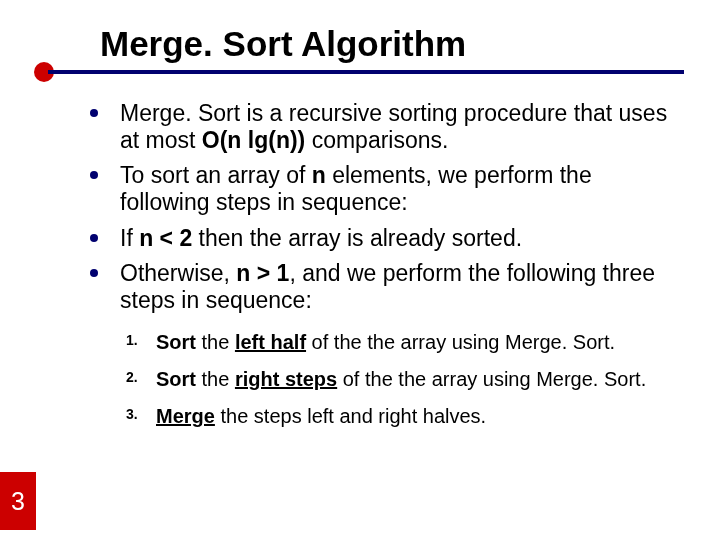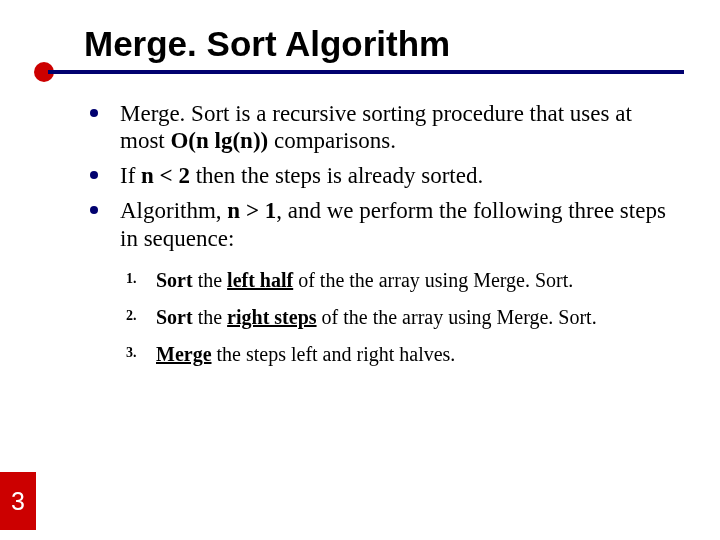--- a/index.html
+++ b/index.html
@@ -19,21 +19,21 @@
     box-sizing: border-box;
   }
   .title-wrap {
     position: relative;
     padding: 24px 0 0 84px;
   }
   .title {
     font-size: 35px;
     font-weight: bold;
     color: #000;
-    margin: 0 0 6px 0;
+    margin: 0 0 6px 16px;
   }
   .rule-line {
     position: relative;
     height: 4px;
     margin-left: -44px;
     margin-right: 36px;
   }
   .rule-dot {
     position: absolute;
     left: -6px;
@@ -48,21 +48,20 @@
     left: 8px;
     right: 0;
     top: 0;
     height: 4px;
     background: #01016f;
   }
   .body {
     padding: 26px 44px 0 84px;
     font-size: 23px;
     line-height: 1.18;
-    font-family: Liberation Serif, serif;
   }
   ul.bullets {
     list-style: none;
     margin: 0;
     padding: 0;
   }
   ul.bullets > li {
     position: relative;
     padding-left: 36px;
     margin-bottom: 8px;
@@ -125,24 +124,27 @@
       <div class="rule-bar"></div>
     </div>
   </div>
 
   <div class="body">
     <ul class="bullets">
       <li>
         <span>Merge. Sort is a recursive sorting procedure that uses at most </span><b>O(n lg(n))</b><span> comparisons.</span>
       </li>
       <li>
-        <span>If </span><b>n &lt; 2</b><span> then the steps is already sorted.</span>
+        <span>To sort an array of </span><b>n</b><span> elements, we perform the following steps in sequence:</span>
       </li>
       <li>
-        <span>Algorithm, </span><b>n &gt; 1</b><span>, and we perform the following three steps in sequence:</span>
+        <span>If </span><b>n &lt; 2</b><span> then the array is already sorted.</span>
+      </li>
+      <li>
+        <span>Otherwise, </span><b>n &gt; 1</b><span>, and we perform the following three steps in sequence:</span>
       </li>
     </ul>
 
     <ol class="steps">
       <li>
         <span class="num">1.</span>
         <b>Sort</b><span> the </span><b><u>left half</u></b><span> of the the array using Merge. Sort.</span>
       </li>
       <li>
         <span class="num">2.</span>

